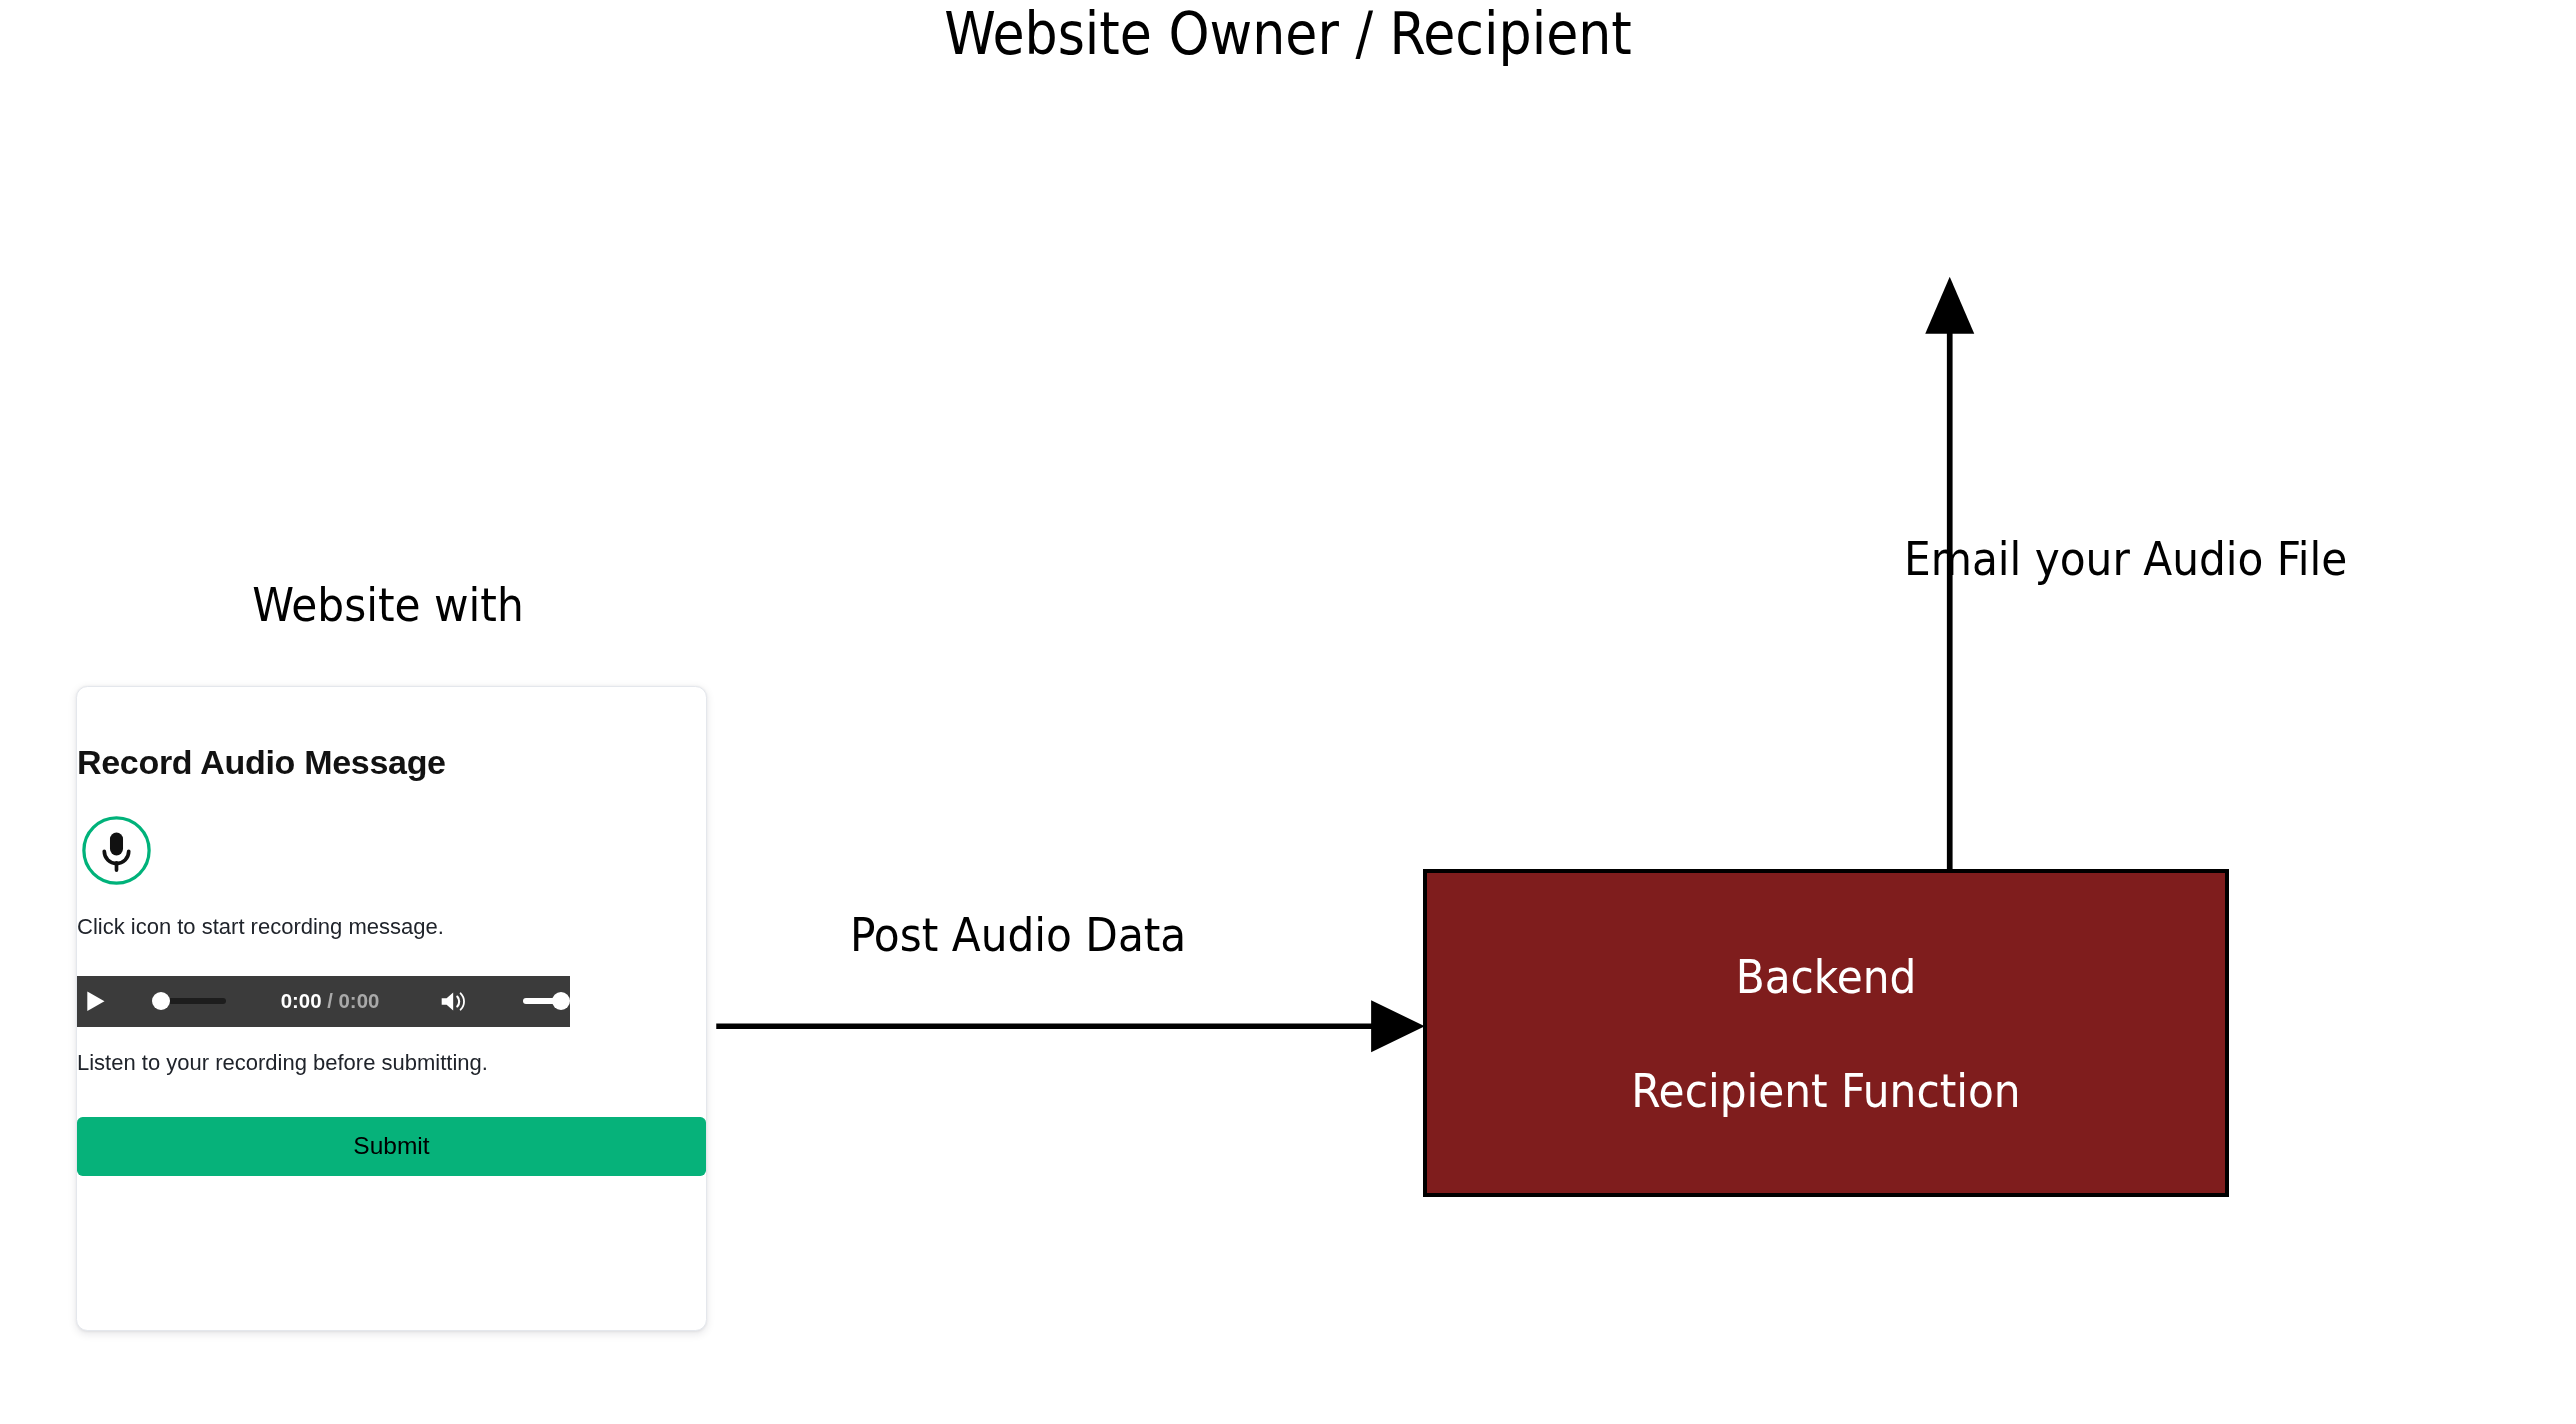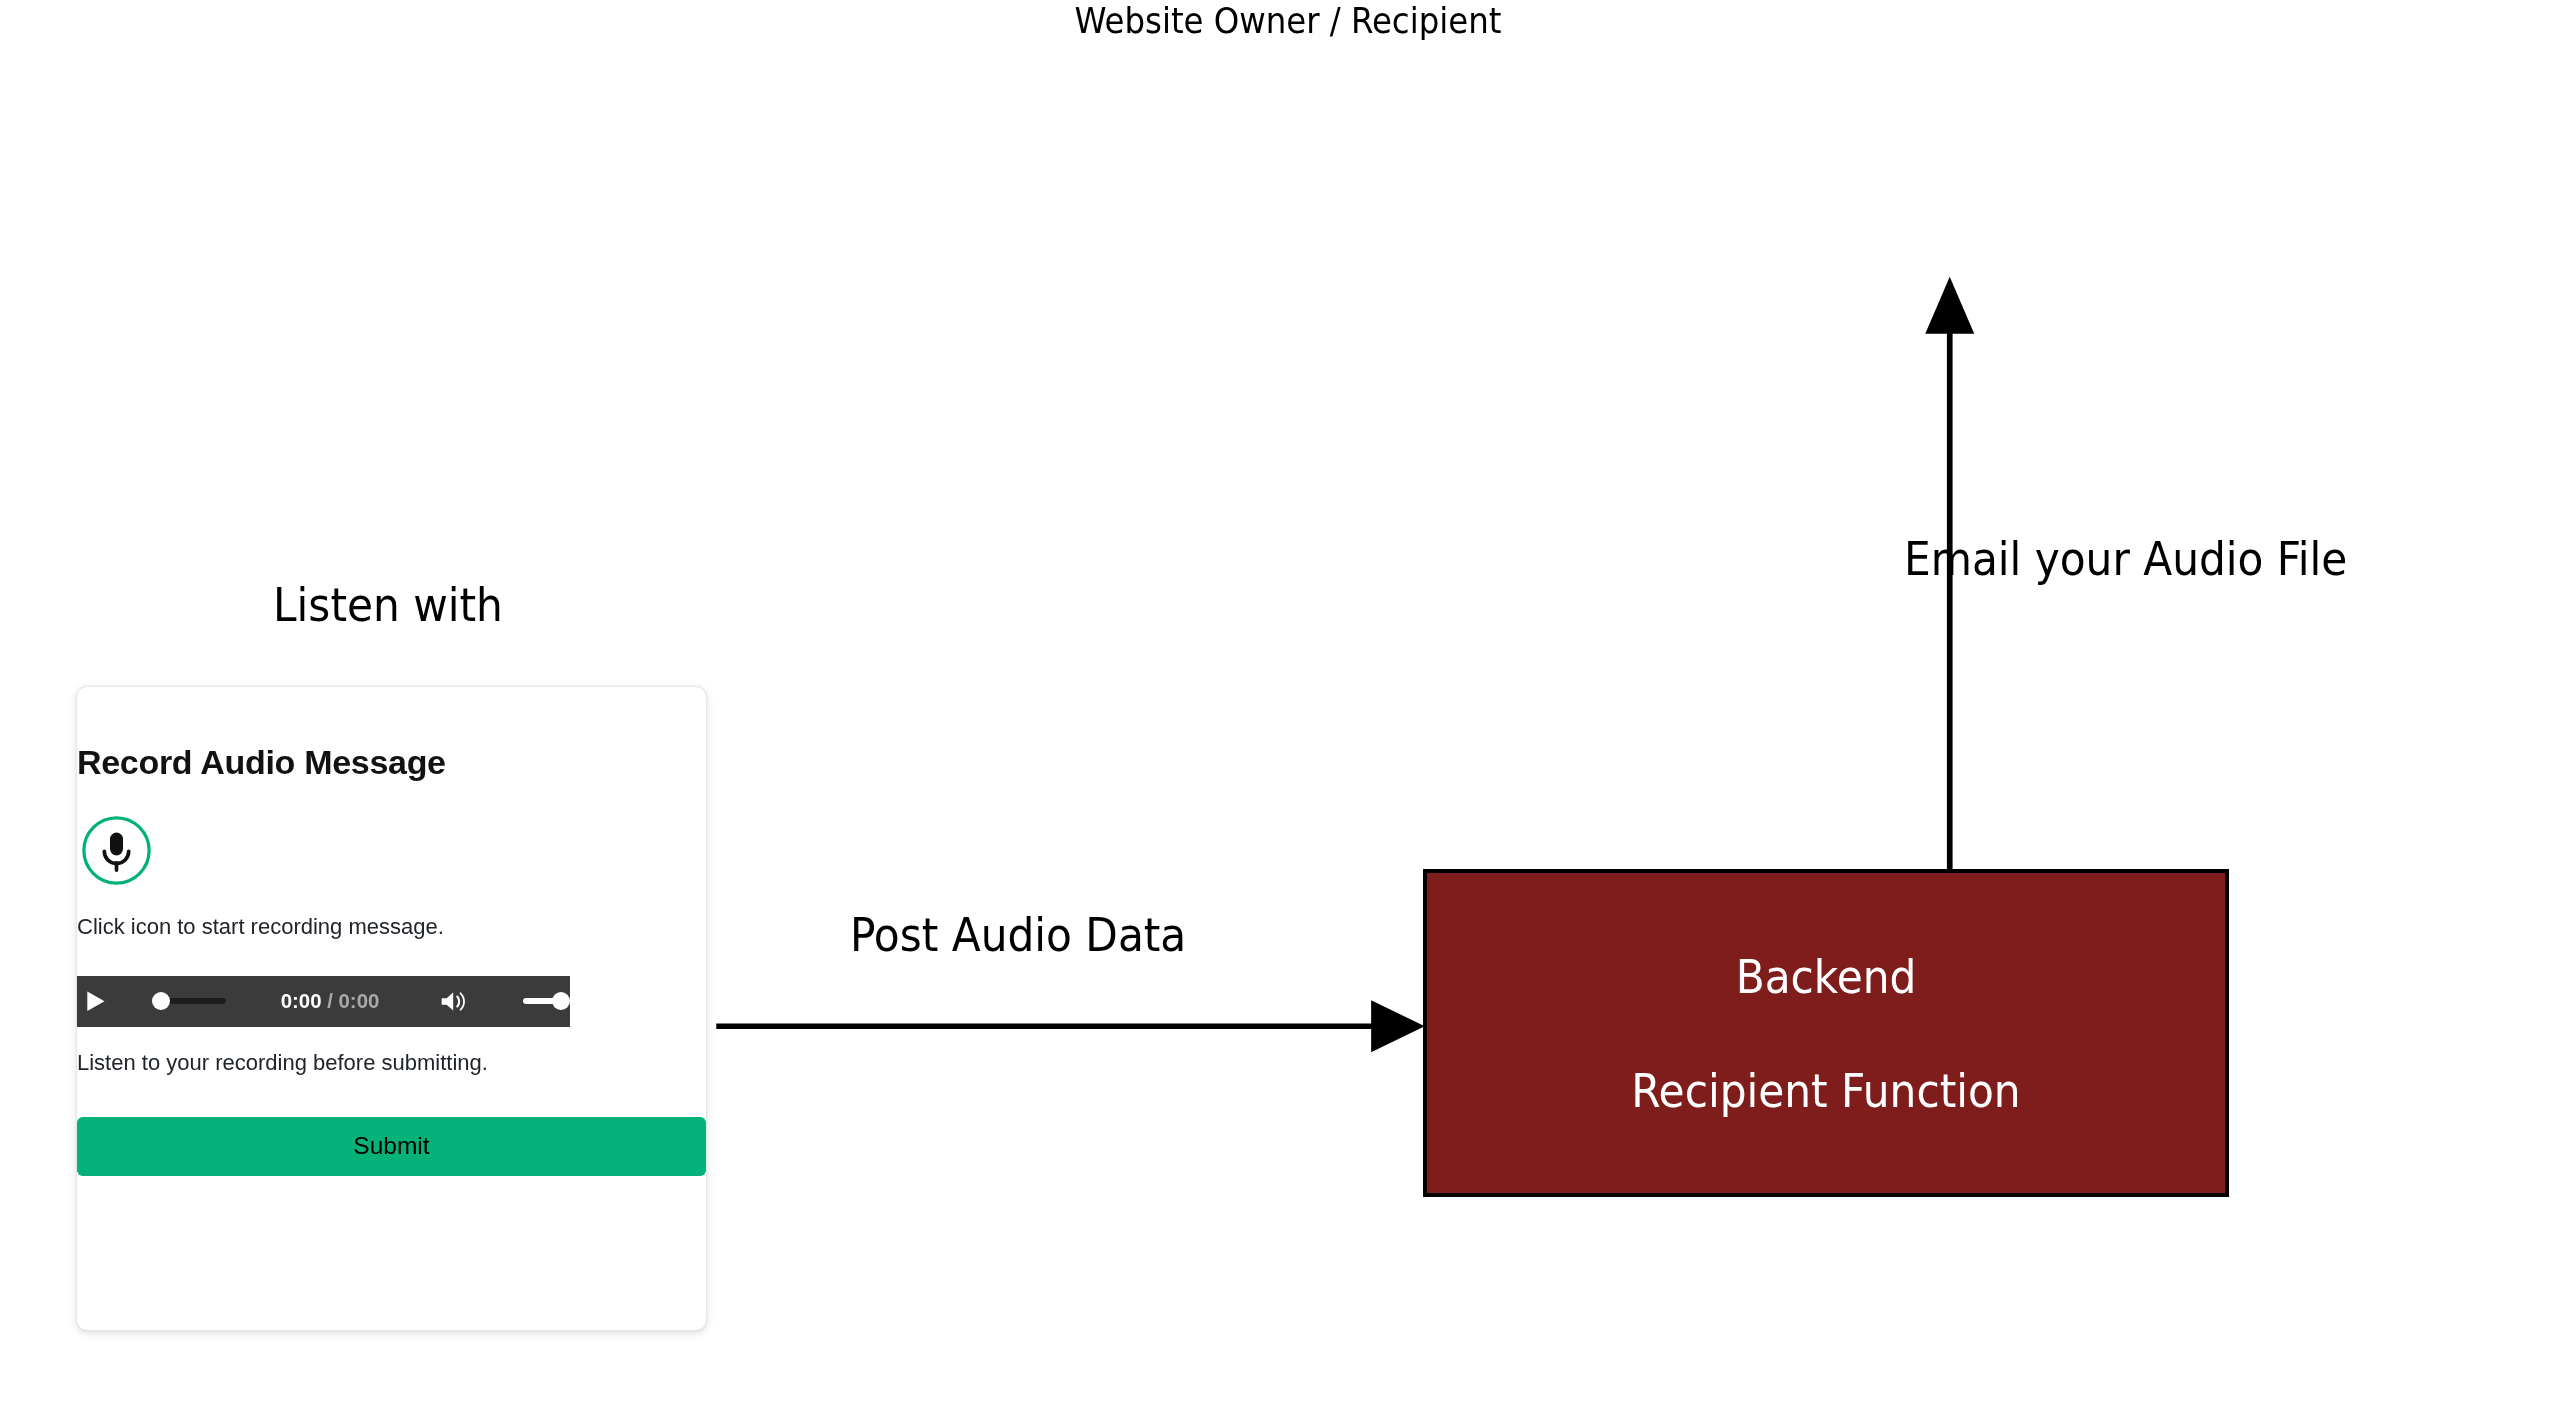--- a/index.html
+++ b/index.html
@@ -29,21 +29,21 @@
     line-height: 1.18;
     letter-spacing: 0px;
   }
 
   
   #recipient-label {
     left: 0;
     top: 146;
     width: 2576px;
     text-align: center;
-    font-size: 36px;
+    font-size: 58px;
   }
 
   
   #email-label {
     left: 1904px;
     top: 531px;
     font-size: 47px;
   }
 
   
@@ -255,21 +255,21 @@
 <div class="abs" id="arrow-up">
   <svg width="98" height="621" viewBox="0 0 120 760" xmlns="http://www.w3.org/2000/svg">
     <line x1="56" y1="760" x2="56" y2="62" stroke="#000000" stroke-width="7"></line>
     <polygon points="56,8 86,78 26,78" fill="#000000"></polygon>
   </svg>
 </div>
 
 <div class="abs diagram-label" id="email-label">Email your Audio File</div>
 
 <div class="abs diagram-label" id="website-label">
-  <div>Listen with</div>
+  <div>Website with</div>
   <div>vue-audio-tapir component</div>
 </div>
 
 <div class="abs diagram-label" id="post-label">Post Audio Data</div>
 
 <div class="abs" id="arrow-right">
   <svg width="735" height="65" viewBox="0 0 900 80" xmlns="http://www.w3.org/2000/svg">
     <line x1="14" y1="36" x2="848" y2="36" stroke="#000000" stroke-width="7"></line>
     <polygon points="886,36 820,68 820,4" fill="#000000"></polygon>
   </svg>

